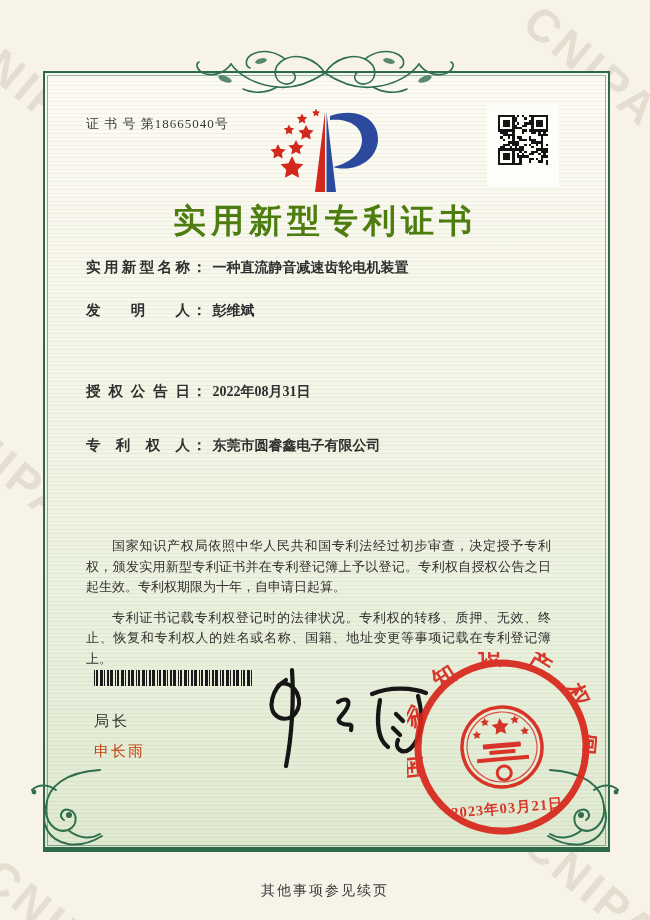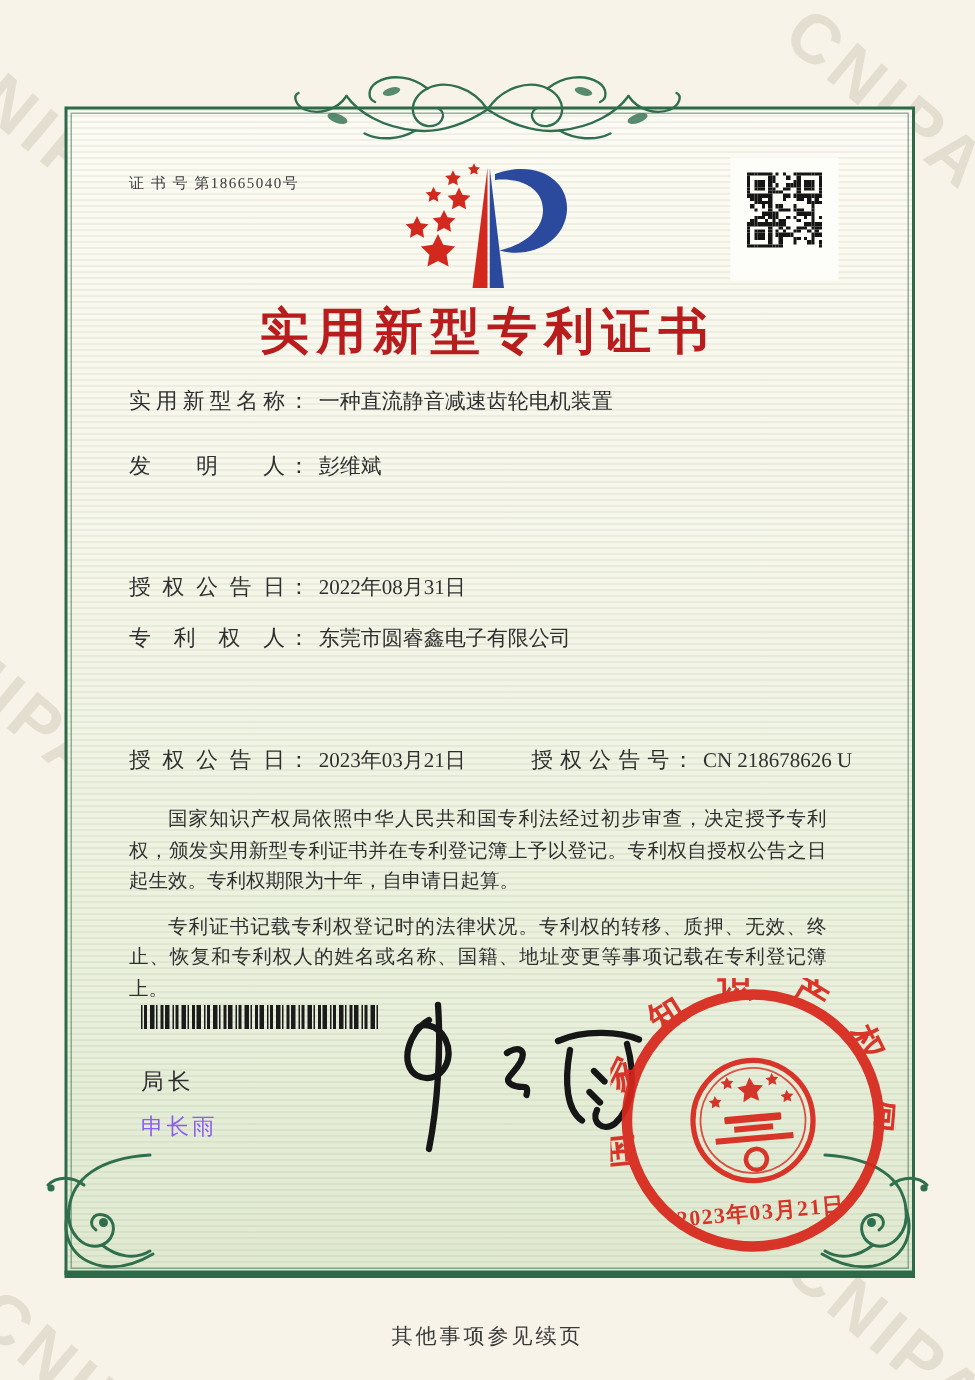--- a/index.html
+++ b/index.html
@@ -10,43 +10,43 @@
       transform-origin:0 0;white-space:nowrap;pointer-events:none;}
   .wm.light{color:rgba(186,174,152,.16);}
   .frame{position:absolute;left:43px;top:71px;width:563px;height:775px;
          border:2px solid #2c6a4a;
          background:
            repeating-linear-gradient(180deg, rgba(110,150,110,.10) 0 1px, rgba(0,0,0,0) 1px 4px),
            linear-gradient(180deg,#fdfbf3 0%,#f7f6ea 35%,#ecf1de 70%,#e0e9d0 100%);}
   .frame-inner{position:absolute;inset:2px;border:1px solid rgba(44,106,74,.5);}
   .bottom-rule{position:absolute;left:-2px;right:-2px;bottom:-4px;height:5px;background:#2c6a4a;}
   .abs{position:absolute;}
-  .cert-no{left:86px;top:115px;font-size:10px;letter-spacing:1px;color:#3a3a3a;}
+  .cert-no{left:86px;top:115px;font-size:13px;letter-spacing:1px;color:#3a3a3a;}
   .qr-patch{left:487px;top:105px;width:72px;height:82px;background:#fdfdfa;}
   .qr{left:498px;top:115px;width:50px;height:50px;display:grid;
       grid-template-columns:repeat(21,1fr);grid-template-rows:repeat(21,1fr);}
   .qr div{background:transparent;}
   .qr div.on{background:#151515;}
   .title{left:0;top:199px;width:650px;text-align:center;font-size:33px;font-weight:700;
-         letter-spacing:5px;color:#b91c1c;}
-  .row{left:86px;white-space:nowrap;font-size:14.5px;color:#2f2f2f;}
+         letter-spacing:5px;color:#4d7c0f;}
+  .row{left:86px;white-space:nowrap;font-size:14.5px;color:#2f2f2f;font-weight:bold;}
   .flabel{display:inline-block;width:104px;text-align:justify;text-align-last:justify;}
   .colon{margin:0 6px 0 2px;}
   .fvalue{font-size:14px;}
   .pair2{margin-left:40px;}
   .flabel2{display:inline-block;width:92px;text-align:justify;text-align-last:justify;}
   .paras{left:86px;top:536px;width:478px;font-size:13px;line-height:1.58;
          color:#303030;text-align:justify;}
   .paras p{margin:0 13px 10px 0;text-indent:2em;}
   .barcode{left:94px;top:670px;width:170px;height:16px;display:flex;align-items:stretch;}
   .barcode span{display:block;background:#1b1b1b;}
   .officer-title{left:94px;top:712px;font:15px "Liberation Sans","DejaVu Sans",sans-serif;
                  letter-spacing:3px;color:#2f2f2f;}
   .officer-name{left:94px;top:742px;font:15px "Liberation Sans","DejaVu Sans",sans-serif;
-                letter-spacing:2px;color:#8b5cf6;}
+                letter-spacing:2px;color:#c2410c;}
   .sig{left:252px;top:664px;}
   .seal{left:407px;top:652px;opacity:.93;}
   .page-ind{left:0;top:829px;width:650px;text-align:center;font-size:12.5px;color:#333;}
   .cont-note{left:0;top:882px;width:650px;text-align:center;font-size:14px;
              letter-spacing:2px;color:#3a3a3a;font-family:Liberation Serif, serif;}
   .orn{color:#2f6f4e;}
 </style>
 </head>
 <body>
 
@@ -570,28 +570,22 @@
 
   <div class="abs row" style="top:258px;">
     <span class="flabel">实用新型名称</span><span class="colon">：</span><span class="fvalue">一种直流静音减速齿轮电机装置</span>
   </div>
   <div class="abs row" style="top:301px;">
     <span class="flabel">发明人</span><span class="colon">：</span><span class="fvalue">彭维斌</span>
   </div>
   <div class="abs row" style="top:382px;">
     <span class="flabel">授权公告日</span><span class="colon">：</span><span class="fvalue">2022年08月31日</span>
   </div>
-  <div class="abs row" style="top:416px;">
+  <div class="abs row" style="top:436px;">
     <span class="flabel">专利权人</span><span class="colon">：</span><span class="fvalue">东莞市圆睿鑫电子有限公司</span>
-  </div>
-  <div class="abs row" style="top:497px;">
-    <span class="flabel">授权公告日</span><span class="colon">：</span><span class="fvalue">2023年03月21日</span>
-    <span class="pair2">
-      <span class="flabel2">授权公告号</span><span class="colon">：</span><span class="fvalue">CN 218678626 U</span>
-    </span>
   </div>
 
   <div class="abs paras">
     <p>国家知识产权局依照中华人民共和国专利法经过初步审查，决定授予专利权，颁发实用新型专利证书并在专利登记簿上予以登记。专利权自授权公告之日起生效。专利权期限为十年，自申请日起算。</p>
     <p>专利证书记载专利权登记时的法律状况。专利权的转移、质押、无效、终止、恢复和专利权人的姓名或名称、国籍、地址变更等事项记载在专利登记簿上。</p>
   </div>
 
   <div class="abs barcode" id="barcode">
       <span style="width: 1px; margin-right: 1px;"></span>
       <span style="width: 2px; margin-right: 2px;"></span>

